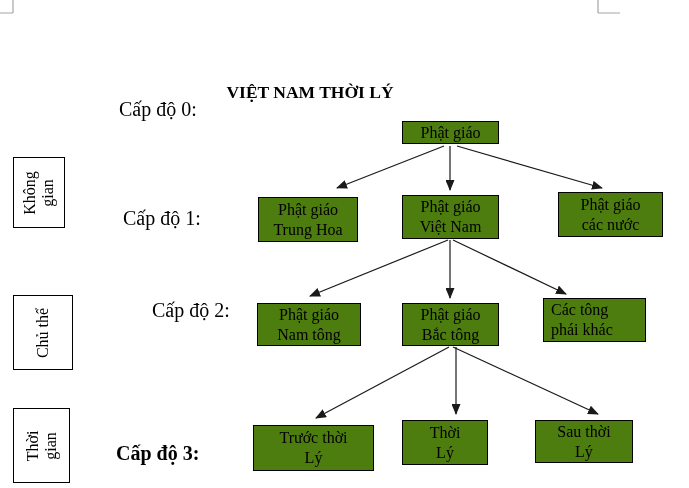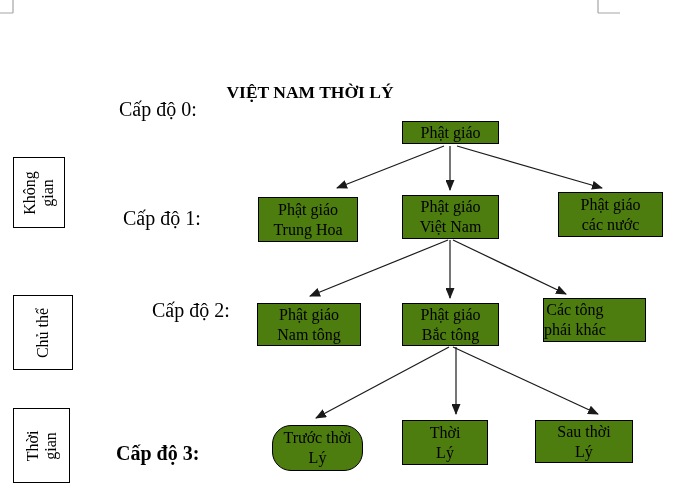--- a/index.html
+++ b/index.html
@@ -33,22 +33,22 @@
     position:absolute;border:1.5px solid #000;background:#4d7c0f;box-sizing:border-box;
     display:flex;align-items:center;justify-content:center;text-align:center;
     font-size:16px;line-height:20px;white-space:pre-line;
   }
   .n-root     {left:402px;top:121px;width:97px;height:23px;line-height:18px;}
   .n-l1-left  {left:258px;top:197px;width:100px;height:45px;}
   .n-l1-center{left:402px;top:195px;width:97px;height:44px;}
   .n-l1-right {left:558px;top:192px;width:105px;height:45px;}
   .n-l2-left  {left:257px;top:303px;width:104px;height:43px;}
   .n-l2-center{left:402px;top:303px;width:97px;height:43px;}
-  .n-l2-right {left:543px;top:298px;width:103px;height:44px;justify-content:flex-start;text-align:center;}
-  .n-l3-left  {left:272px;top:425px;width:91px;height:46px;border-radius:19px;}
+  .n-l2-right {left:543px;top:298px;width:103px;height:44px;justify-content:flex-start;text-align:left;padding-left:7px;}
+  .n-l3-left  {left:253px;top:425px;width:121px;height:46px;}
   .n-l3-center{left:402px;top:420px;width:86px;height:45px;}
   .n-l3-right {left:535px;top:420px;width:98px;height:43px;}
   .overlay{position:absolute;left:0;top:0;width:689px;height:488px;pointer-events:none;}
 </style>
 </head>
 <body>
 
 <div class="page">
 
   <div class="title">

